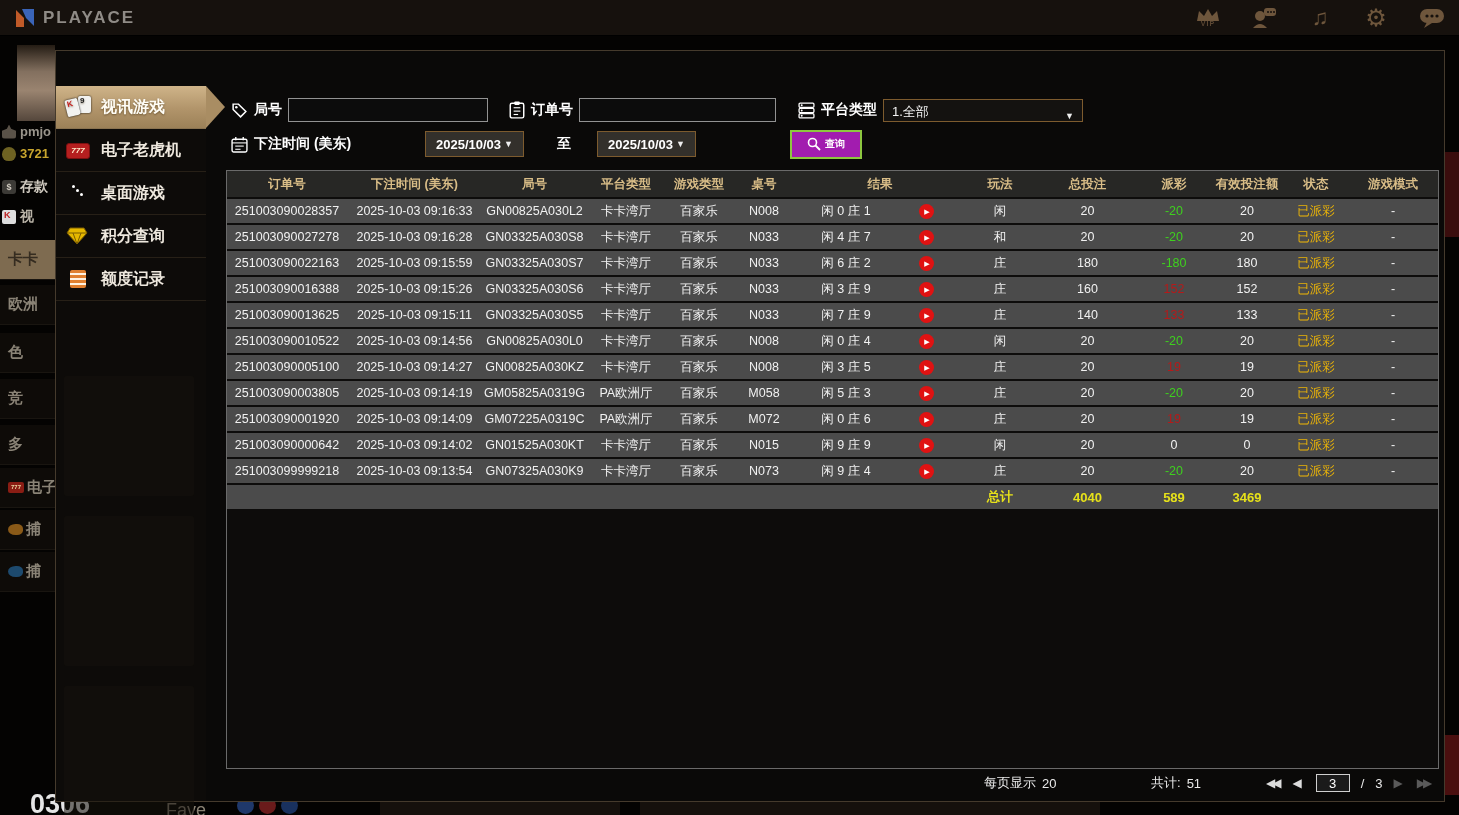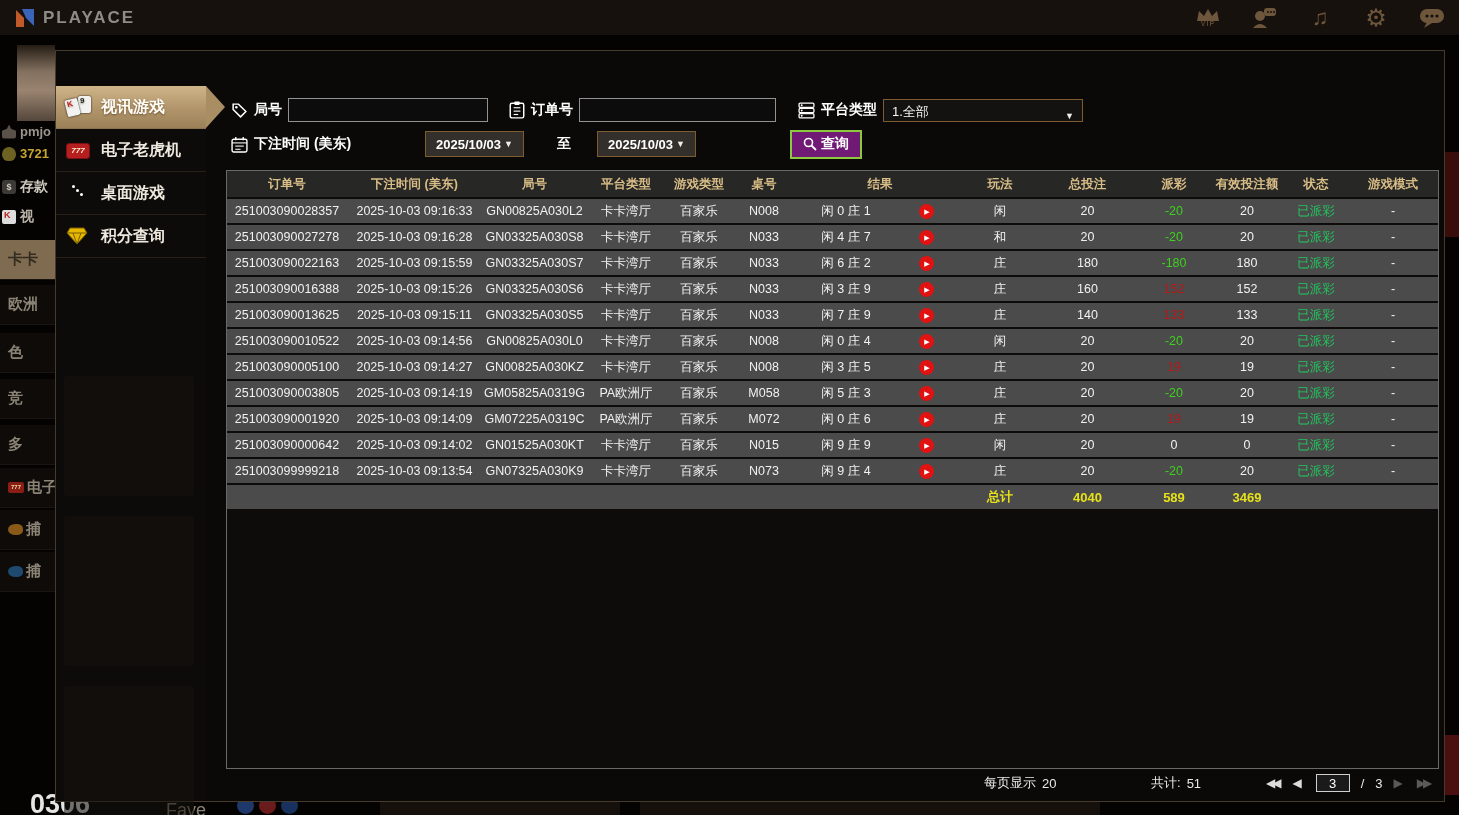--- a/index.html
+++ b/index.html
@@ -94,38 +94,38 @@
   .f-row { position:absolute; left:0; right:0; height:28px; }
   .f-row1 { top:10px; } .f-row2 { top:44px; }
   .f-abs { position:absolute; display:flex; align-items:center; gap:6px; height:28px; }
   .f-input { width:200px; height:24px; background:#0c0c0c; border:1px solid #929292; color:#eee;
     font-size:13px; padding:0 5px; }
   .f-select { width:200px; height:23px; background:#141210; border:1px solid #7d5b2e; color:#f2f2f2;
     font-size:13px; display:flex; align-items:flex-end; justify-content:space-between; padding:0 8px; cursor:pointer; }
   .f-date { width:99px; height:26px; background:#33302b; border:1px solid #7d5b2e; color:#fff;
     font-size:13px; font-weight:bold; display:flex; align-items:center; justify-content:center; gap:3px; cursor:pointer; }
   .caret { font-size:9px; color:#eee; }
-  .btn-search { width:72px; height:29px; background:#701a75; border:2px solid #8dc63f; color:#fff;
-    font-size:14px; font-weight:bold; display:flex; align-items:center; justify-content:center; gap:4px; cursor:pointer; }
+  .btn-search { width:72px; height:29px; background:#a21caf; border:2px solid #8dc63f; color:#fff;
+    font-size:10px; font-weight:bold; display:flex; align-items:center; justify-content:center; gap:4px; cursor:pointer; }
 
   
   .table-wrap { position:absolute; left:0; right:0; top:84px; bottom:30px; background:#0d0c0b;
     border:1px solid #6a6a6a; overflow:hidden; }
   .tgrid { display:grid; grid-template-columns:120px 135px 105px 78px 68px 62px 170px 70px 105px 68px 78px 60px 94px; }
   .thead { height:26px; background:#272725; align-items:center; }
   .thead .hcell { color:#d9bd87; font-size:12.5px; font-weight:bold; text-align:center; white-space:nowrap; }
   .trow { height:24px; background:#4b4b4b; margin-top:2px; align-items:center; }
   .cell { color:#f1f1f1; font-size:12.5px; text-align:center; white-space:nowrap; overflow:hidden; }
   .col-result { display:flex; align-items:center; justify-content:flex-start; }
   .res-text { display:inline-block; width:102px; text-align:center; }
   .play-btn { width:15px; height:15px; border-radius:50%; background:#e01212; margin-left:22px;
     display:flex; align-items:center; justify-content:center; cursor:pointer; }
   .play-btn .tri { color:#fff; font-size:7px; line-height:7px; transform:translateX(0.5px); }
   .pay-green { color:#3ed01e; } .pay-red { color:#b51a1a; } .pay-white { color:#f1f1f1; }
-  .status-green { color:#22c55e; }
+  .status-green { color:#eab308; }
   .total-row .cell { color:#e6e11a; font-weight:bold; font-size:13px; }
 
   
   .dlg-footer { position:absolute; left:0; right:0; bottom:5px; height:22px; font-size:13px; color:#e9e9e9; }
   .ft-abs { position:absolute; top:0; height:22px; display:flex; align-items:center; gap:6px; white-space:nowrap; }
   .pg-btn { cursor:pointer; font-size:12px; letter-spacing:-3px; padding-right:3px; }
   .pg-lt { color:#dcdcdc; } .pg-dim { color:#5a5a5a; }
   .pg-box { width:34px; height:18px; border:1px solid #cfcfcf; background:#1a1a1a; color:#fff;
     font-size:13px; text-align:center; line-height:17px; }
 </style>
@@ -251,20 +251,24 @@
     </div>
     <div class="side-item">
       <span class="s-ic">
         <svg class="gem" width="22" height="18" viewBox="0 0 22 18">
             <polygon points="4,1 18,1 21,6 11,17 1,6" fill="#e6b800" stroke="#7a5c00" stroke-width="1"></polygon>
             <polyline points="1,6 21,6" stroke="#7a5c00" stroke-width="1" fill="none"></polyline>
             <polyline points="7,6 11,17 15,6" stroke="#7a5c00" stroke-width="1" fill="none"></polyline>
           </svg>
       </span>
       <span>积分查询</span>
+    </div>
+    <div class="side-item">
+      <span class="s-ic"><span class="ledger"></span></span>
+      <span>额度记录</span>
     </div>
     <div class="ghost" style="top:290px; height:120px;"></div>
     <div class="ghost" style="top:430px; height:150px;"></div>
     <div class="ghost" style="top:600px; height:130px;"></div>
   </div>
 
   <div class="dlg-content">
 
     <div class="f-row f-row1">
       <div class="f-abs" style="left:5px;">

